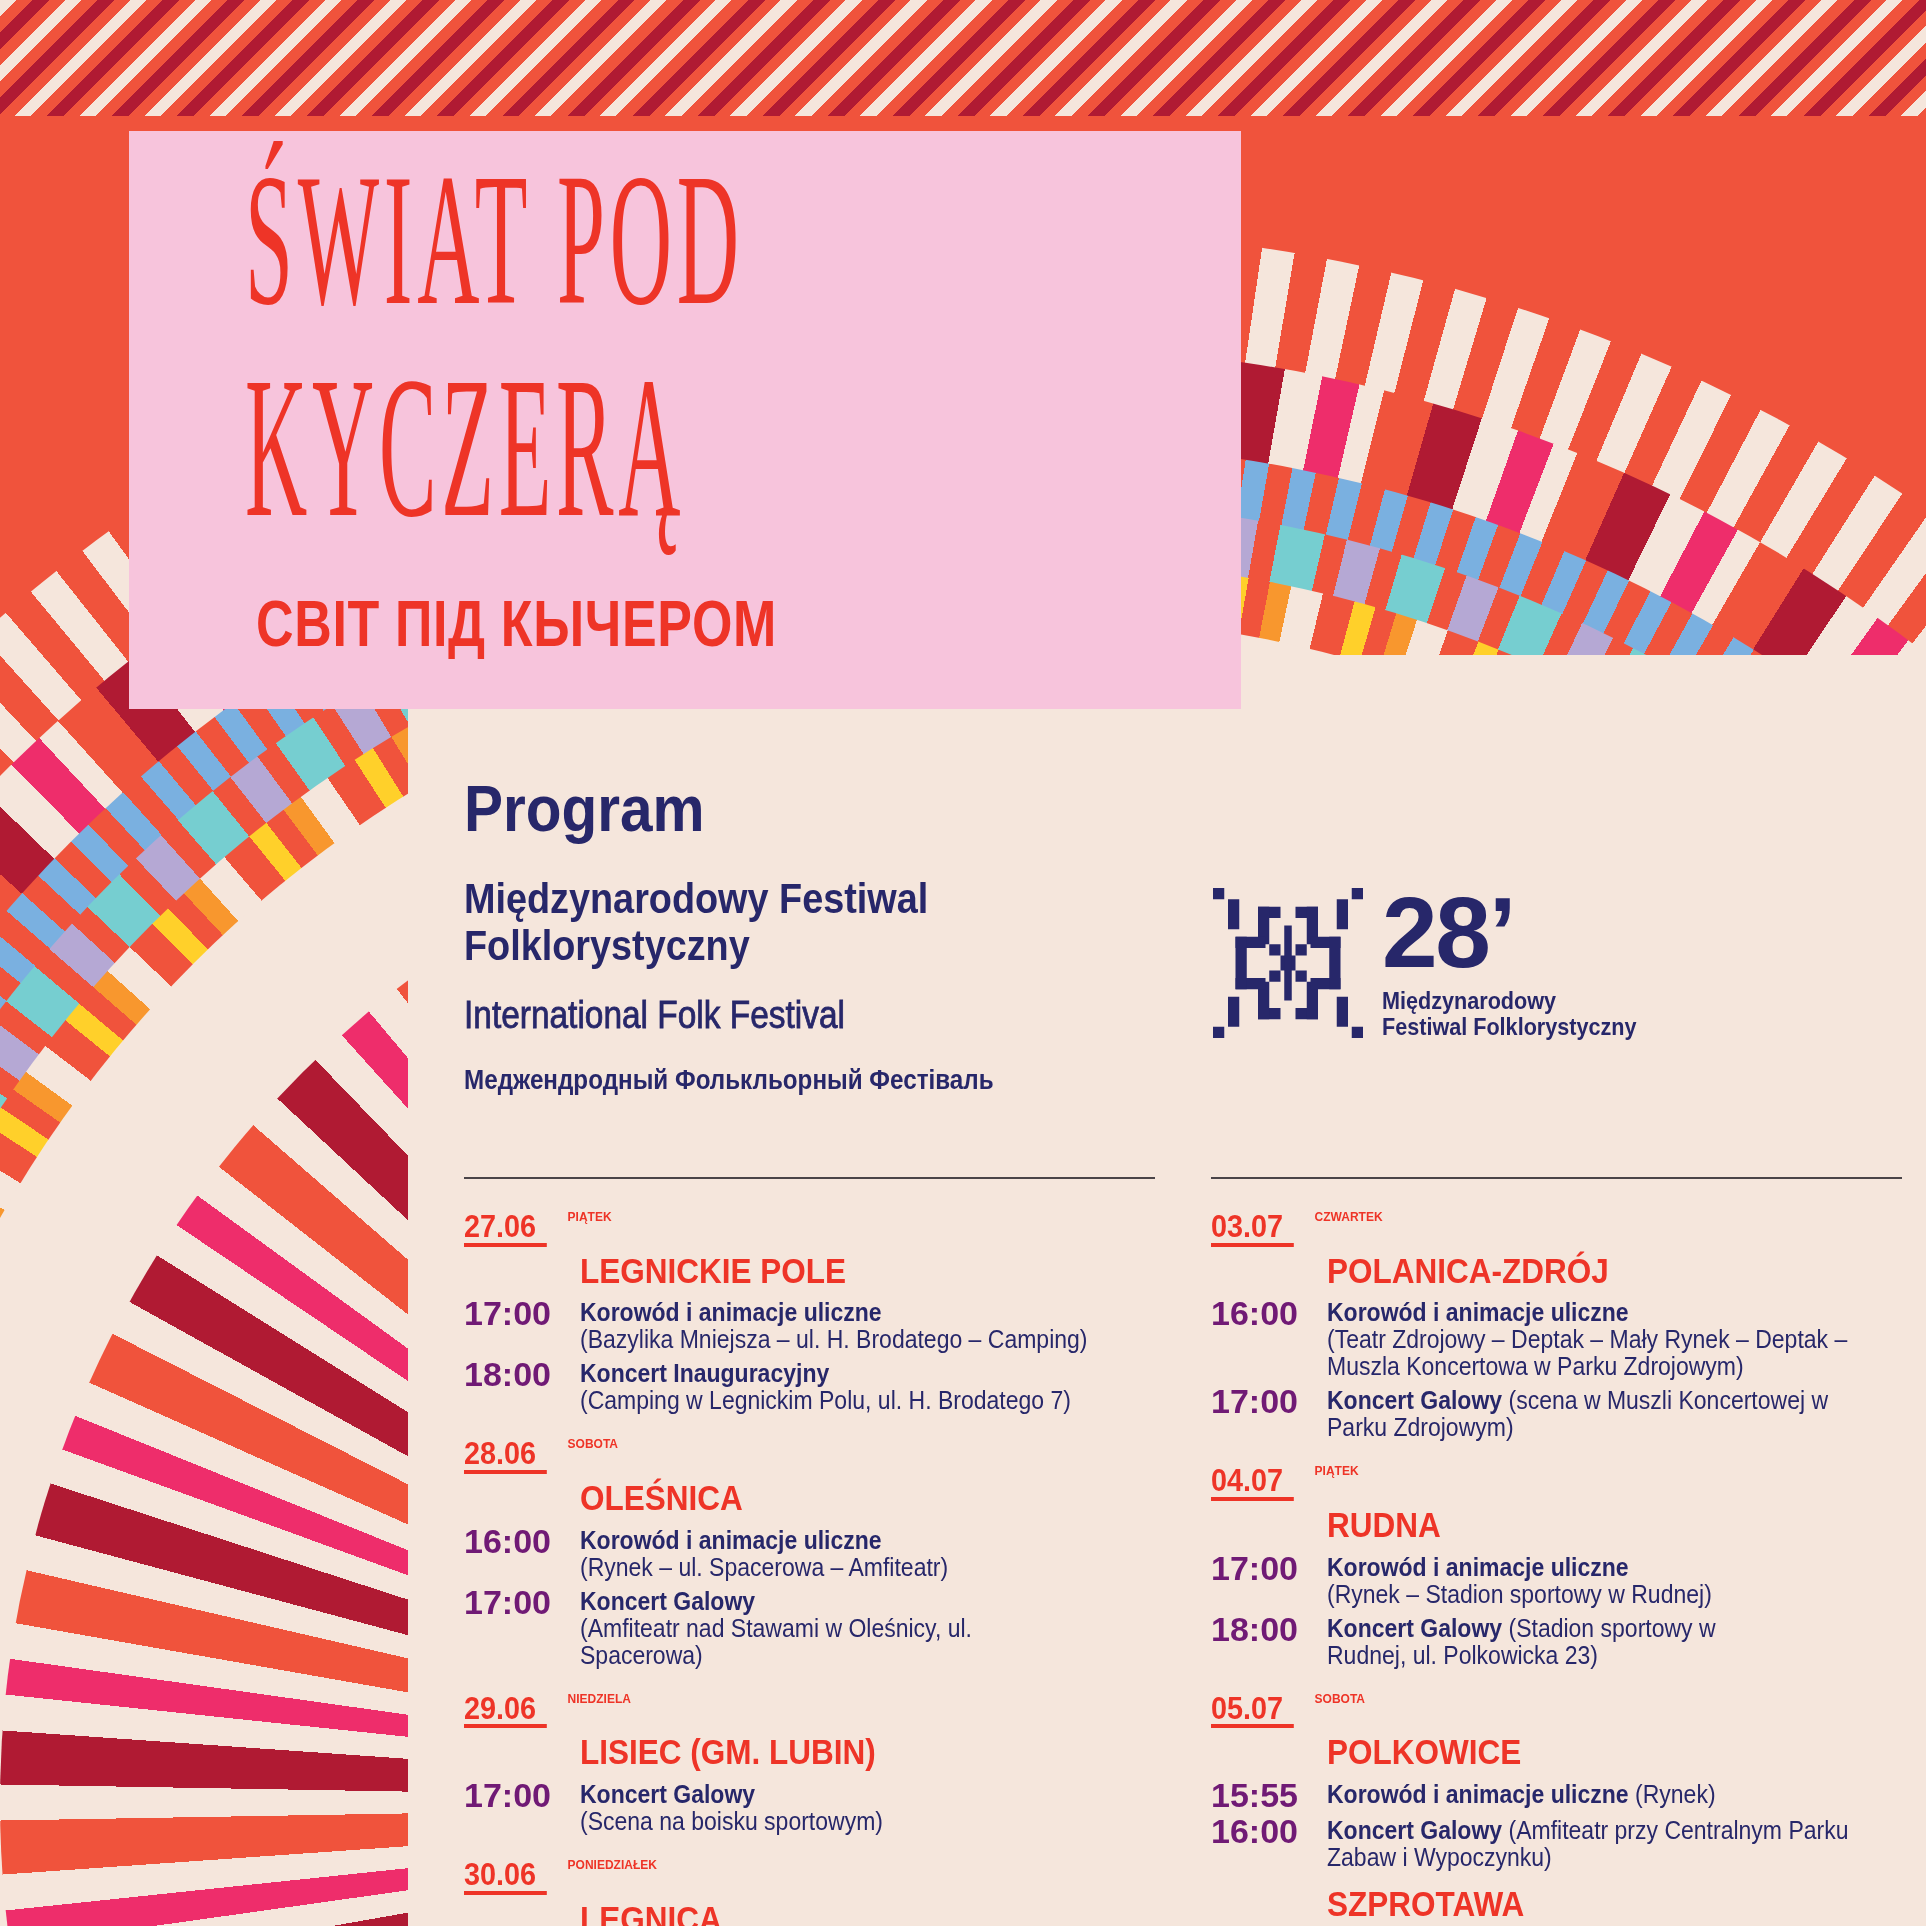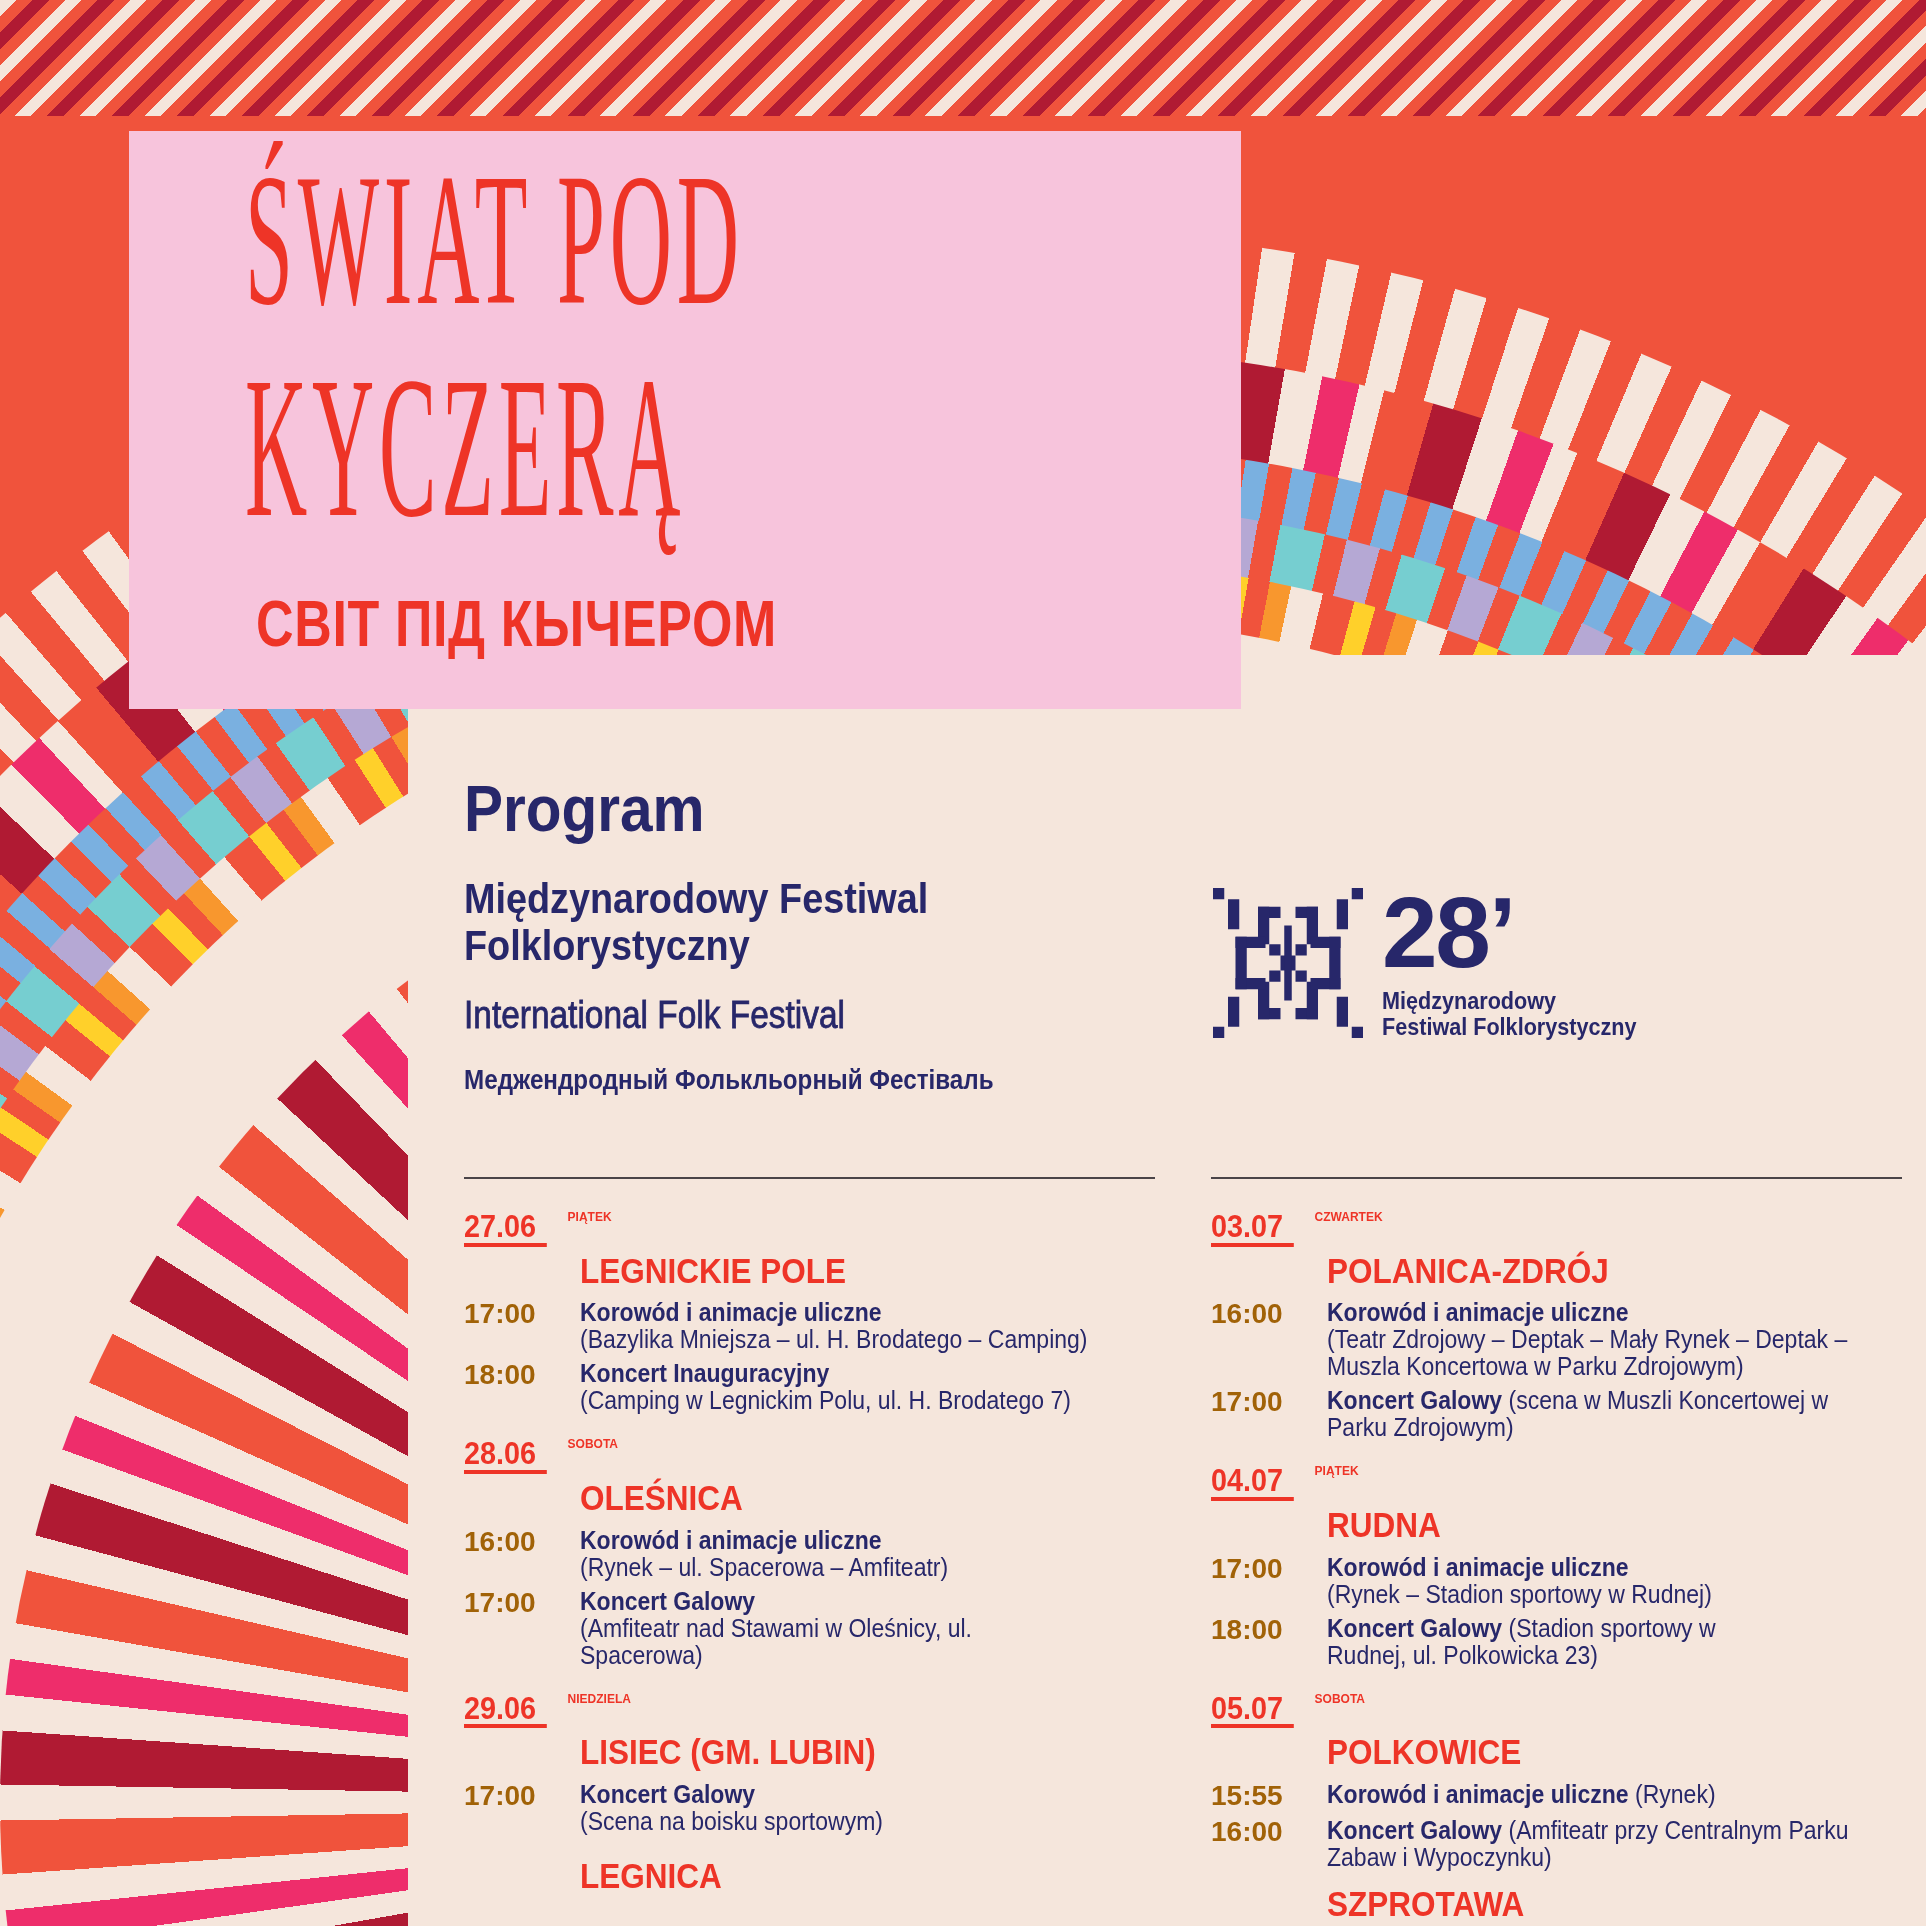--- a/index.html
+++ b/index.html
@@ -74,21 +74,21 @@
   .day { margin-bottom: 23px; }
   .day-head { display: flex; align-items: flex-start; height: 35px; }
   .day-date {
     font-size: 32px; font-weight: 700; color: #EE3427; line-height: 1;
     border-bottom: 4.6px solid #EE3427; padding-bottom: 0.8px; transform: scaleX(.9); transform-origin: left bottom;
     width: 92px;
   }
   .day-name { margin-left: 11.6px; font-size: 12px; font-weight: 700; color: #EE3427; padding-bottom: 7.7px; }
   .city { margin-left: 116px; font-size: 35px; font-weight: 700; color: #EE3427; line-height: 1; margin-top: 7.7px; margin-bottom: 11.6px; transform: scaleX(.9); transform-origin: left top; white-space: nowrap; }
   .ev { display: flex; margin-bottom: 7px; }
-  .ev-time { width: 116px; flex: none; font-size: 28px; font-weight: 700; color: #a16207; line-height: 29px; }
+  .ev-time { width: 116px; flex: none; font-size: 34px; font-weight: 700; color: #701a75; line-height: 29px; }
   .ev-body { font-size: 25px; color: #27276A; line-height: 27px; transform: scaleX(.92); transform-origin: left top; width: 655px; }
   .ev-title { font-weight: 700; }
 </style>
 </head>
 <body>
 
 <div class="bg">
   <div class="topband2"></div>
   <div class="ring r1"></div>
   <div class="ring r2"></div>
@@ -213,20 +213,24 @@
       <div class="ev">
           <div class="ev-time">17:00</div>
           <div class="ev-body">
             <div class="ev-title">Koncert Galowy</div>
             <div>(Scena na boisku sportowym)</div>
           </div>
         </div>
     </div>
 
     <div class="day">
+      <div class="day-head">
+          <span class="day-date">30.06</span>
+          <span class="day-name">PONIEDZIAŁEK</span>
+        </div>
       <div class="city">LEGNICA</div>
 
     </div>
 
   </div>
 
   <div class="col col-r">
 
     <div class="day">
       <div class="day-head">

